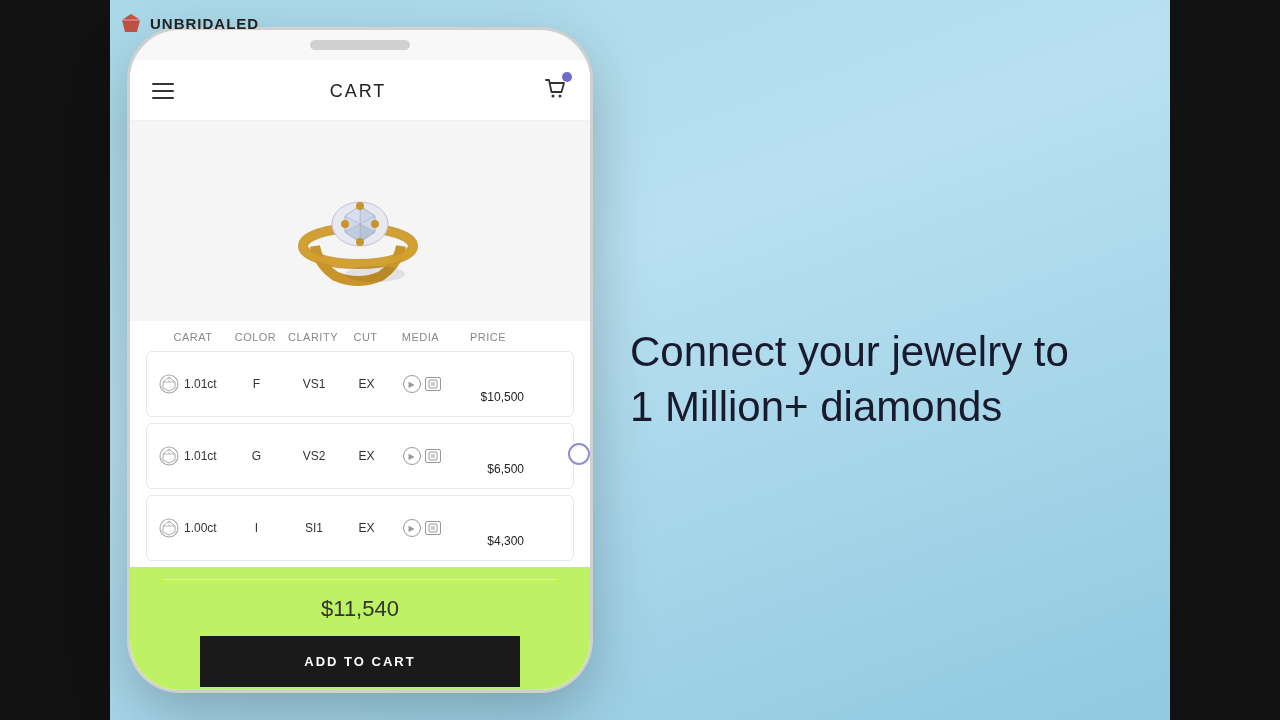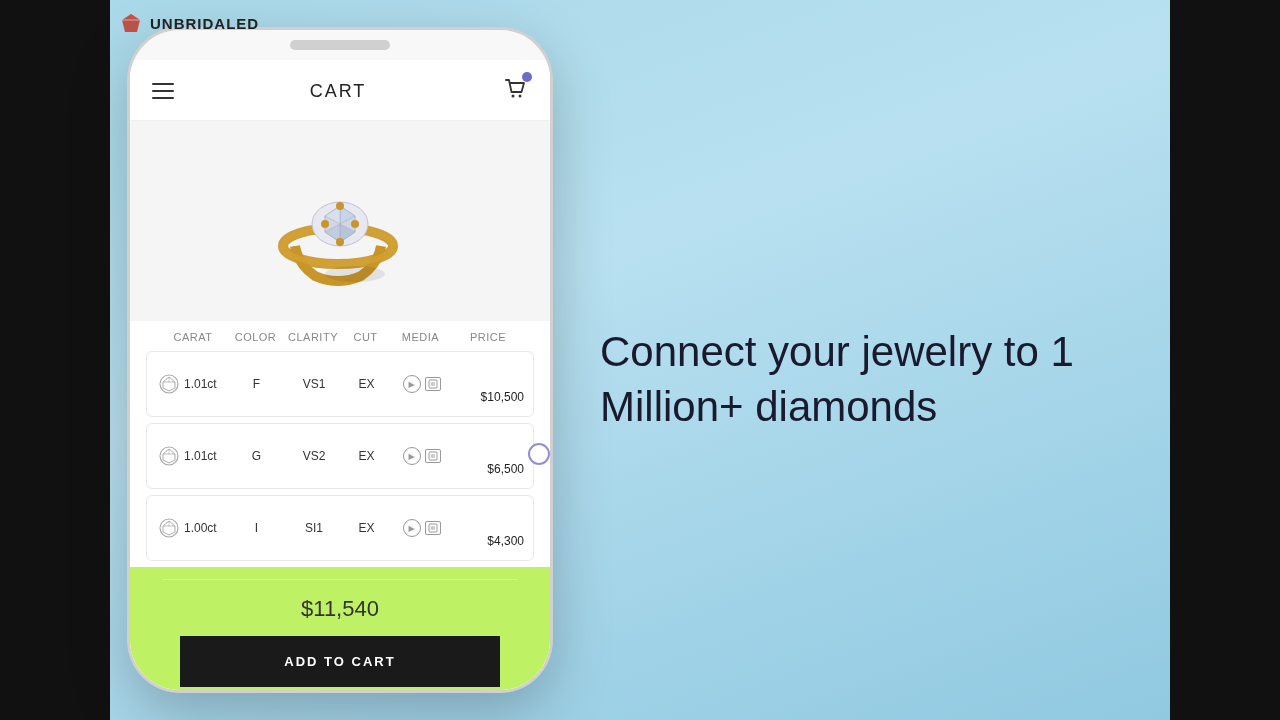--- a/index.html
+++ b/index.html
@@ -36,21 +36,21 @@
 
     
     .phone-container {
       display: flex;
       align-items: center;
       justify-content: center;
       flex-shrink: 0;
     }
 
     .phone {
-      width: 420px;
+      width: 460px;
       height: 660px;
       background: #f0f0f0;
       border-radius: 50px;
       box-shadow: 0 0 0 3px #d0d0d0, 0 20px 60px rgba(0,0,0,0.25), inset 0 0 0 2px #e0e0e0;
       position: relative;
       overflow: hidden;
       display: flex;
       flex-direction: column;
     }
 

